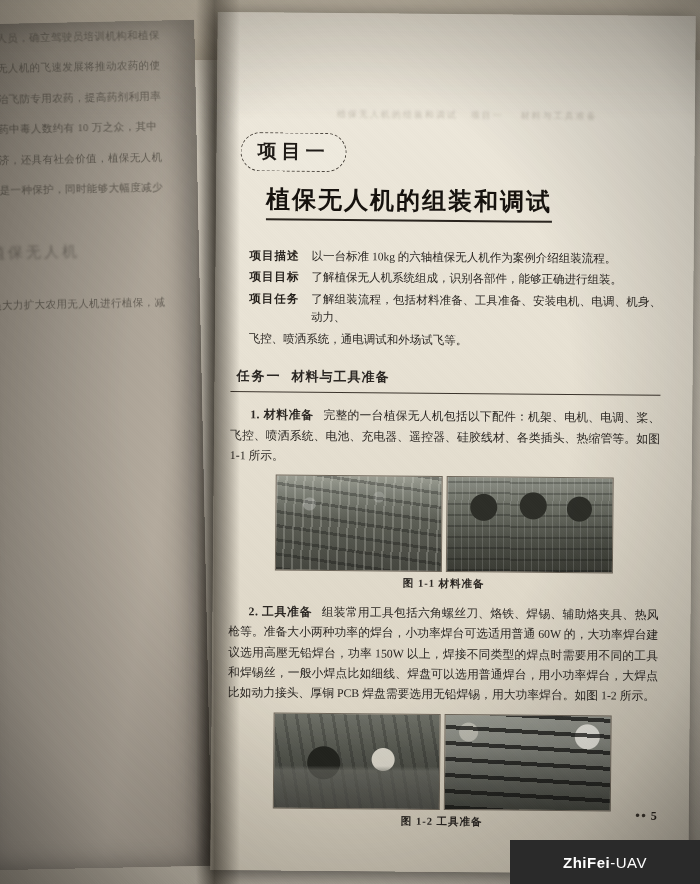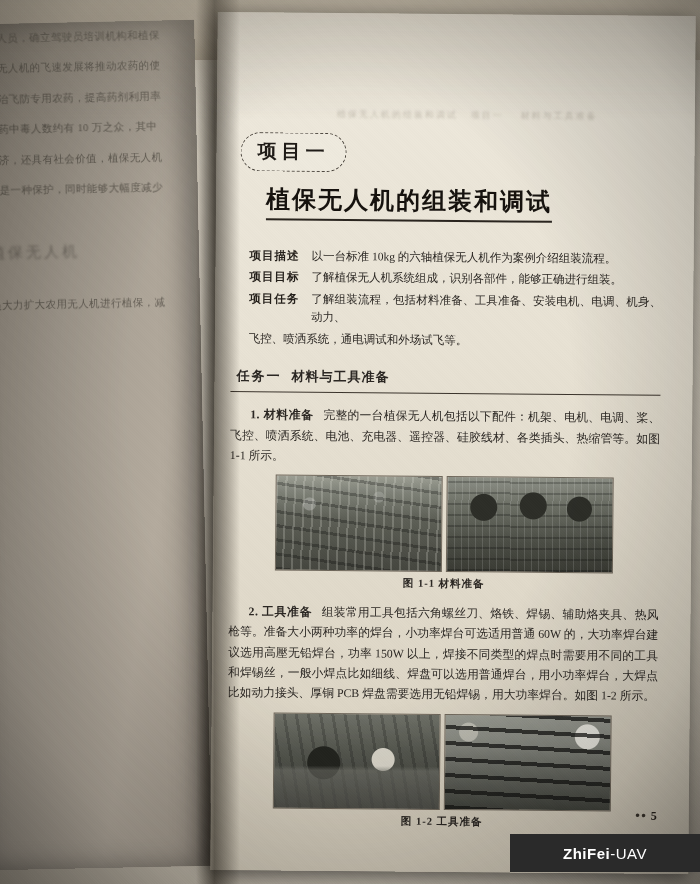--- a/index.html
+++ b/index.html
@@ -205,21 +205,21 @@
       repeating-linear-gradient(45deg, rgba(255,255,255,.05) 0 1px, rgba(0,0,0,.05) 1px 2px);
   }
   #blurtop{
     position:absolute;left:0;top:0;width:700px;height:120px;pointer-events:none;
     backdrop-filter:blur(0px);
     background:linear-gradient(180deg, rgba(140,132,118,.35) 0%, rgba(140,132,118,0) 100%);
   }
 
   
   #watermark{
-    position:absolute;right:0;bottom:12px;height:38px;width:190px;
+    position:absolute;right:0;bottom:0;height:44px;width:190px;
     background:#2a2a2a;
     color:#ffffff;
     display:flex;align-items:center;justify-content:center;
     font-family:"Liberation Sans", sans-serif;
     font-size:15px;letter-spacing:.5px;
   }
   #watermark .zhi{font-weight:bold;}
 </style>
 </head>
 <body>

